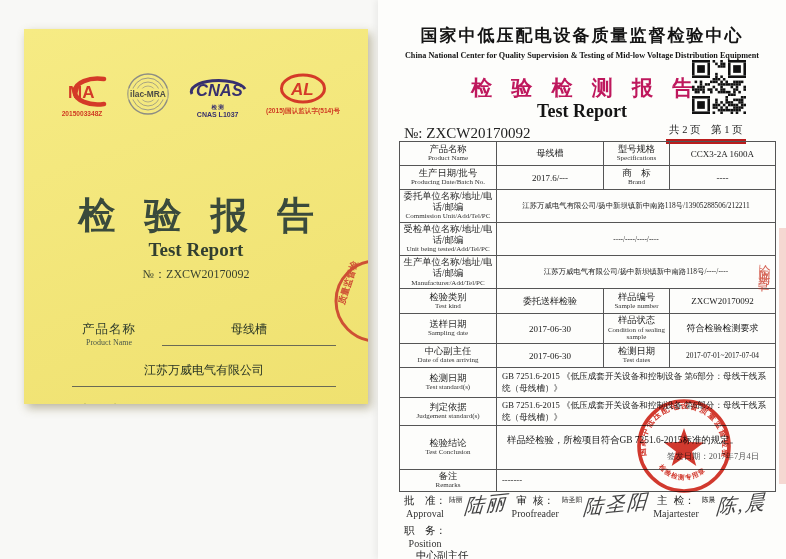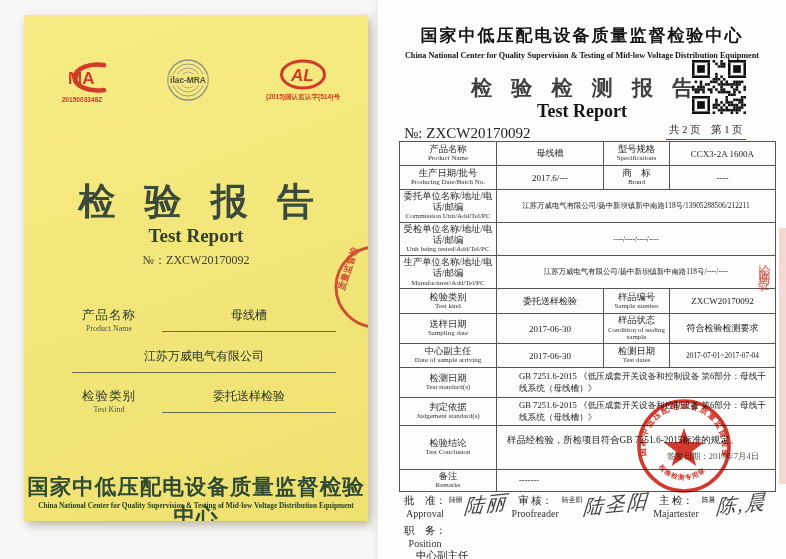--- a/index.html
+++ b/index.html
@@ -1,20 +1,20 @@
 <!DOCTYPE html>
 <html><head>
 <meta charset="utf-8">
 <style>
   html,body{margin:0;padding:0;background:#e9e9e7;}
   .canvas{position:relative;width:786px;height:559px;background:#f8f8f6;overflow:hidden;
           font-family:"Liberation Serif","DejaVu Serif",serif;color:#222;}
 
   
-  .page-left{position:absolute;left:24px;top:15px;width:344px;height:506px;
+  .page-left{position:absolute;left:24px;top:29px;width:344px;height:375px;
              background:linear-gradient(160deg,#f6eb84,#efe170);
              box-shadow:3px 4px 9px rgba(110,100,50,.45);overflow:hidden;}
   .logos{position:absolute;left:30px;top:44px;width:286px;display:flex;
          justify-content:space-between;align-items:flex-start;}
   .logo{display:flex;flex-direction:column;align-items:center;}
   .logo-sub{font-size:6.6px;font-weight:bold;color:#cf3a22;margin-top:1px;
             font-family:"Liberation Sans",sans-serif;white-space:nowrap;}
   .cnas-sub1{font-size:5.5px;color:#37306e;font-weight:bold;line-height:1;}
   .cnas-sub2{font-size:7px;color:#37306e;font-weight:bold;line-height:1.1;
              font-family:"Liberation Sans",sans-serif;}
@@ -38,48 +38,48 @@
   .left-edge-seal{position:absolute;right:-46px;top:224px;width:96px;height:96px;opacity:.85;}
 
   
   .page-right{position:absolute;left:378px;top:0;width:408px;height:559px;background:#fdfdfb;
               box-shadow:-3px 0 6px rgba(0,0,0,.05);}
   .r-header{position:absolute;top:24px;width:100%;text-align:center;font-size:17px;
             font-weight:bold;letter-spacing:2px;color:#141414;}
   .r-header-en{position:absolute;top:51px;width:100%;text-align:center;font-size:8.2px;
                font-weight:bold;color:#141414;}
   .r-title{position:absolute;top:74px;width:100%;text-align:center;font-size:21px;
-           font-weight:bold;letter-spacing:7px;text-indent:7px;color:#404040;}
+           font-weight:bold;letter-spacing:7px;text-indent:7px;color:#be185d;}
   .r-title-en{position:absolute;top:101px;width:100%;text-align:center;font-size:18px;
               font-weight:bold;color:#141414;}
   .qr{position:absolute;left:314px;top:60px;width:54px;height:54px;}
   .r-no{position:absolute;top:125px;left:26px;font-size:15px;color:#222;}
   .r-pageinfo{position:absolute;top:123px;left:288px;font-size:10.5px;color:#222;
-              border-bottom:1px solid #b91c1c;padding:0 3px 2px;}
+              border-bottom:5px solid #b91c1c;padding:0 3px 2px;}
 
   table.r-table{position:absolute;top:141px;left:21px;width:376px;border-collapse:collapse;
                 table-layout:fixed;}
   .r-table td{border:1px solid #555;padding:1px 2px;vertical-align:middle;
               text-align:center;overflow:hidden;}
   .lbl .cn{font-size:9.3px;color:#1e1e1e;line-height:1.2;}
   .lbl .en{font-size:7px;color:#333;line-height:1.12;}
   .val{font-size:9px;color:#1a1a1a;}
   .val.sm{font-size:7.4px;white-space:nowrap;}
-  .val.lft{text-align:left;padding-left:22px;font-size:8.6px;line-height:1.35;}
+  .val.lft{text-align:left;padding-left:5px;font-size:8.6px;line-height:1.35;}
   td.concl{position:relative;text-align:left;vertical-align:top;}
   .concl-text{font-size:9.4px;padding:7px 4px 0 8px;color:#1a1a1a;}
   .concl-date{position:absolute;right:16px;bottom:7px;font-size:8.4px;color:#555;}
   .rh18{height:18px}.rh20{height:20px}.rh21{height:21px}.rh23{height:23px}.rh24{height:24px}
   .rh25{height:25px}.rh28{height:28px}.rh30{height:30px}.rh44{height:44px}
 
   .sigs{position:absolute;top:494px;left:26px;width:372px;}
   .sig-row{display:flex;align-items:flex-start;}
   .sig-row.second{margin-top:5px;flex-direction:column;}
   .s-label{text-align:center;flex:none;}
-  .s-label .cn{font-size:10.5px;color:#222;white-space:nowrap;}
+  .s-label .cn{font-size:10.5px;color:#222;white-space:nowrap;font-family:Liberation Mono, monospace;}
   .s-label .en{font-size:10px;color:#333;}
   .s-print{font-size:6.8px;color:#222;margin:1px 0 0 3px;flex:none;}
   .s-hand{font-size:20px;color:#2e2e2e;margin:-3px 4px 0 1px;letter-spacing:2px;
           transform:rotate(-6deg) skewX(-10deg);font-style:italic;opacity:.9;flex:none;}
   .s-pos-val{font-size:10.5px;color:#222;margin-left:12px;}
 
   .seal{position:absolute;left:256px;top:396px;width:100px;height:100px;
         mix-blend-mode:multiply;opacity:.92;}
   .edge-stamp{position:absolute;left:380px;top:252px;width:13px;height:86px;overflow:hidden;
               color:#c8301e;writing-mode:vertical-rl;font-size:15px;opacity:.75;
@@ -110,20 +110,28 @@
             <circle cx="21" cy="21" r="16" stroke-width="1" opacity=".85"></circle>
             <circle cx="21" cy="21" r="12" stroke-width="1" opacity=".75"></circle>
             <circle cx="21" cy="21" r="8" stroke-width="1" opacity=".65"></circle>
             <circle cx="21" cy="21" r="4" stroke-width="1" opacity=".55"></circle>
           </g>
           <rect x="1.5" y="15.5" width="39" height="11" fill="#f3e87c"></rect>
           <text x="21" y="24" text-anchor="middle" font-size="8.4" font-weight="bold" fill="#4b4b46" font-family="Liberation Sans, sans-serif">ilac-MRA</text>
         </svg>
       </div>
 
+      <div class="logo">
+        <svg width="62" height="32" viewBox="0 0 62 32">
+          <path d="M5 21 A 27 11 0 1 1 58 16" fill="none" stroke="#37306e" stroke-width="3"></path>
+          <text x="9" y="23" font-size="16.5" font-weight="bold" font-style="italic" fill="#37306e" font-family="Liberation Sans, sans-serif">CNAS</text>
+        </svg>
+        <div class="cnas-sub1">检 测</div>
+        <div class="cnas-sub2">CNAS L1037</div>
+      </div>
 
       <div class="logo">
         <svg width="50" height="33" viewBox="0 0 50 33">
           <ellipse cx="25" cy="15.5" rx="21.5" ry="13.5" fill="none" stroke="#d43a28" stroke-width="3"></ellipse>
           <text x="13" y="22" font-size="17" font-weight="bold" font-style="italic" fill="#d43a28" font-family="Liberation Sans, sans-serif">AL</text>
         </svg>
         <div class="logo-sub">(2015)国认监认字(514)号</div>
       </div>
     </div>
 
@@ -387,21 +395,21 @@
         <td class="val">2017-06-30</td>
         <td class="lbl">
               <div class="cn">样品状态</div>
               <div class="en">Condition of sealing sample</div>
             </td>
         <td class="val">符合检验检测要求</td>
       </tr>
       <tr class="rh24">
         <td class="lbl">
               <div class="cn">中心副主任</div>
-              <div class="en">Date of sample arriving</div>
+              <div class="en">Date of dates arriving</div>
             </td>
         <td class="val">2017-06-30</td>
         <td class="lbl">
               <div class="cn">检测日期</div>
               <div class="en">Test dates</div>
             </td>
         <td class="val sm">2017-07-01~2017-07-04</td>
       </tr>
       <tr class="rh30">
         <td class="lbl">

